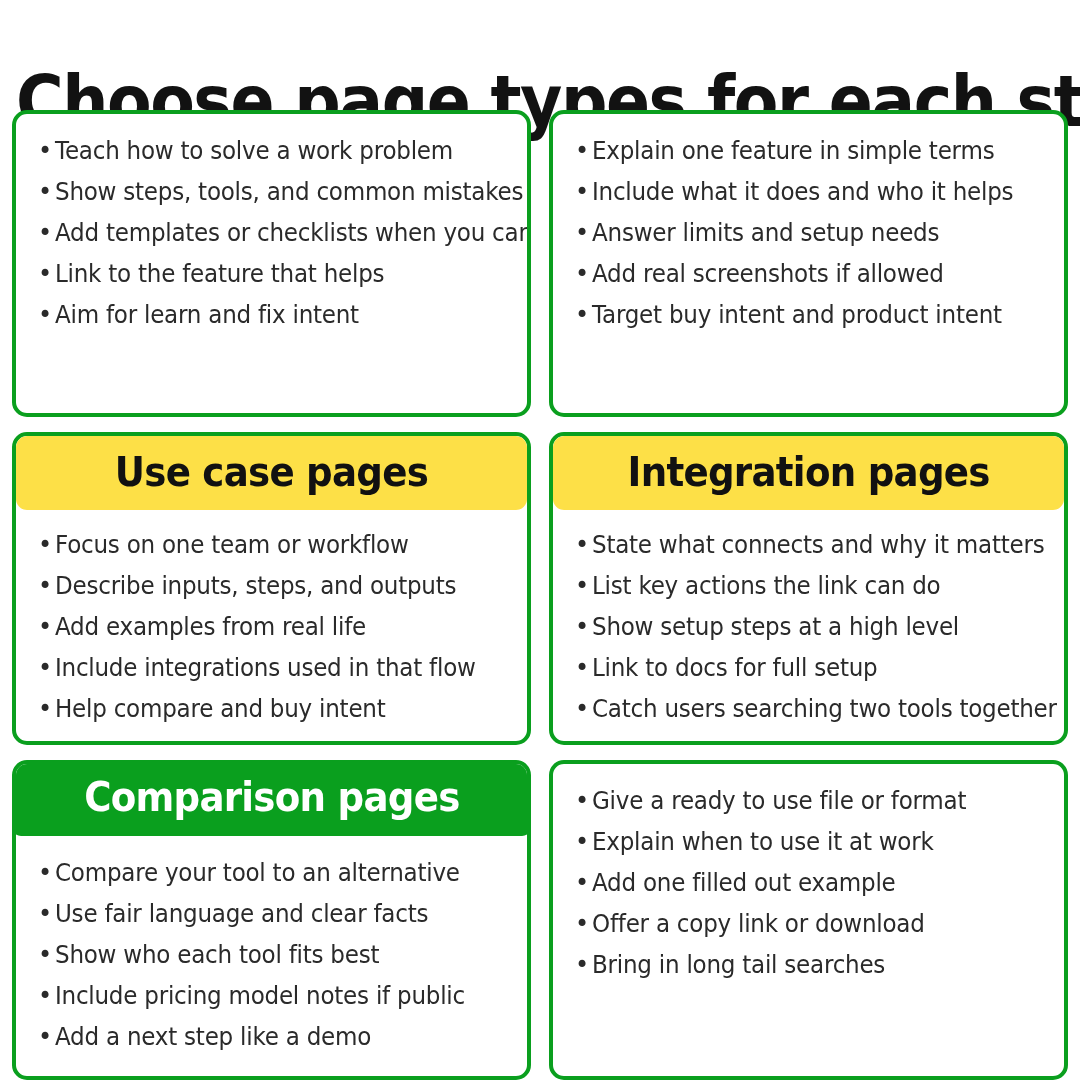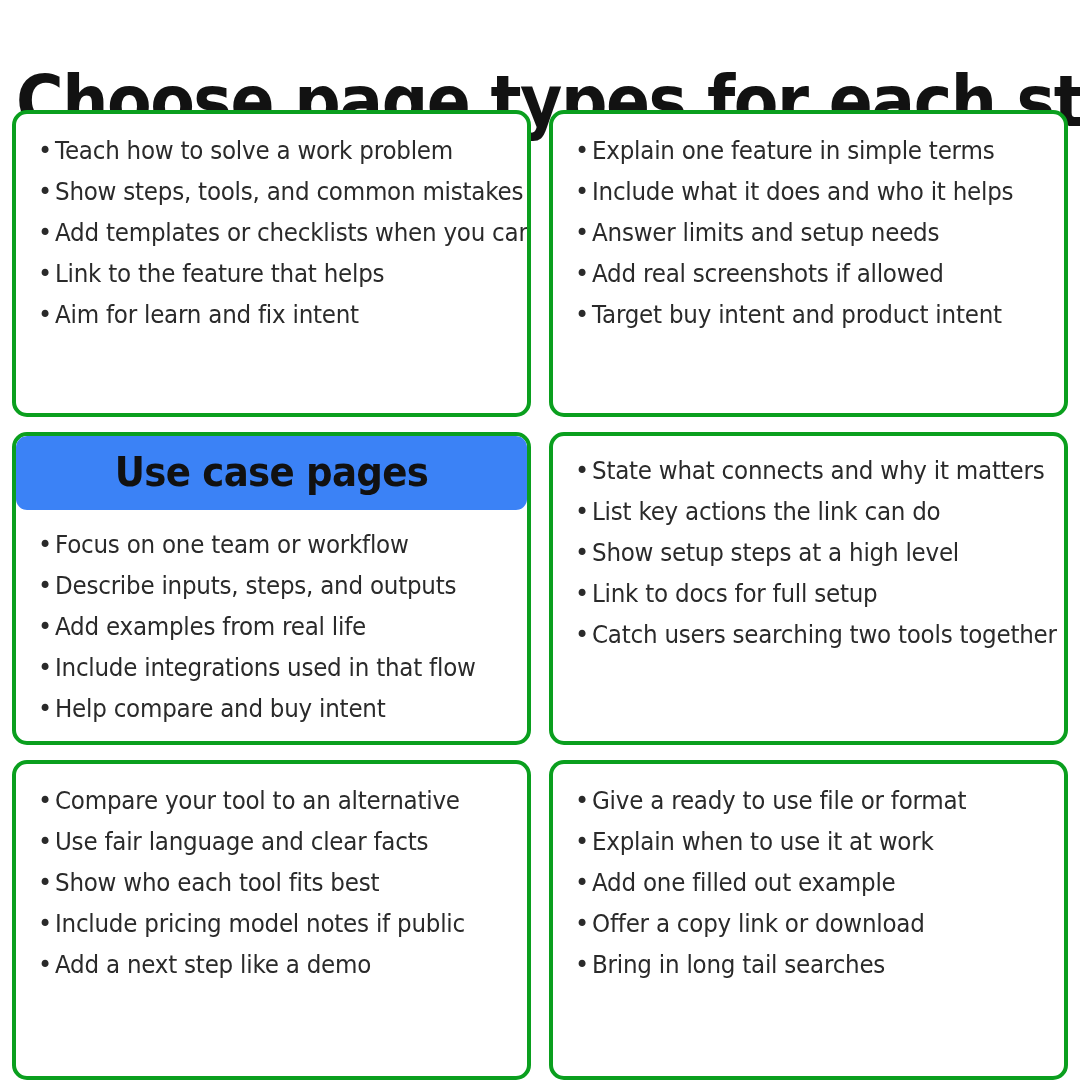--- a/index.html
+++ b/index.html
@@ -85,21 +85,21 @@
     margin: -4px -4px 0 -4px;
     padding-top: 14px;
     padding-bottom: 15px;
     border-radius: 12px 12px 9px 9px;
     font-size: 40px;
     line-height: 47px;
   }
 
   
   .card.yellow-head .card-header {
-    background: #3b82f6;
+    background: #fde047;
     color: #111111;
     margin: 0;
     padding-top: 13px;
     padding-bottom: 14px;
     border-radius: 11px;
     font-size: 40px;
     line-height: 47px;
   }
 
   .card-header-text {
@@ -234,20 +234,21 @@
               <span class="bullet-text">Include integrations used in that flow</span>
             </li>
             <li class="bullet-item">
               <span class="bullet-mark">•</span>
               <span class="bullet-text">Help compare and buy intent</span>
             </li>
           </ul>
         </div>
       </div>
       <div class="card yellow-head">
+        <div class="card-header"><span class="card-header-text">Integration pages</span></div>
         <div class="card-body">
           <ul class="bullet-list">
             <li class="bullet-item">
               <span class="bullet-mark">•</span>
               <span class="bullet-text">State what connects and why it matters</span>
             </li>
             <li class="bullet-item">
               <span class="bullet-mark">•</span>
               <span class="bullet-text">List key actions the link can do</span>
             </li>
@@ -260,20 +261,21 @@
               <span class="bullet-text">Link to docs for full setup</span>
             </li>
             <li class="bullet-item">
               <span class="bullet-mark">•</span>
               <span class="bullet-text">Catch users searching two tools together</span>
             </li>
           </ul>
         </div>
       </div>
       <div class="card green-head">
+        <div class="card-header"><span class="card-header-text">Comparison pages</span></div>
         <div class="card-body">
           <ul class="bullet-list">
             <li class="bullet-item">
               <span class="bullet-mark">•</span>
               <span class="bullet-text">Compare your tool to an alternative</span>
             </li>
             <li class="bullet-item">
               <span class="bullet-mark">•</span>
               <span class="bullet-text">Use fair language and clear facts</span>
             </li>

